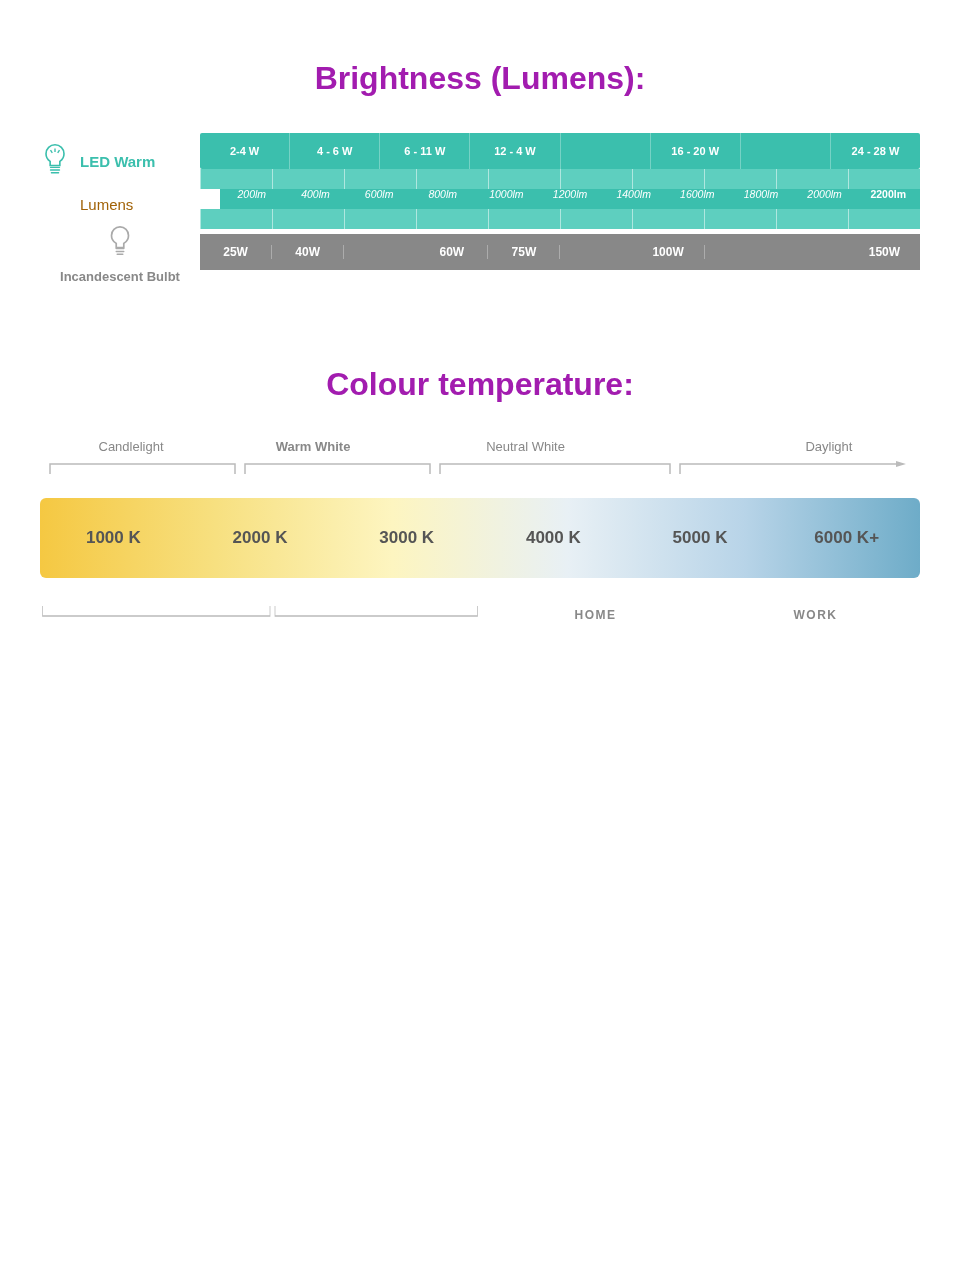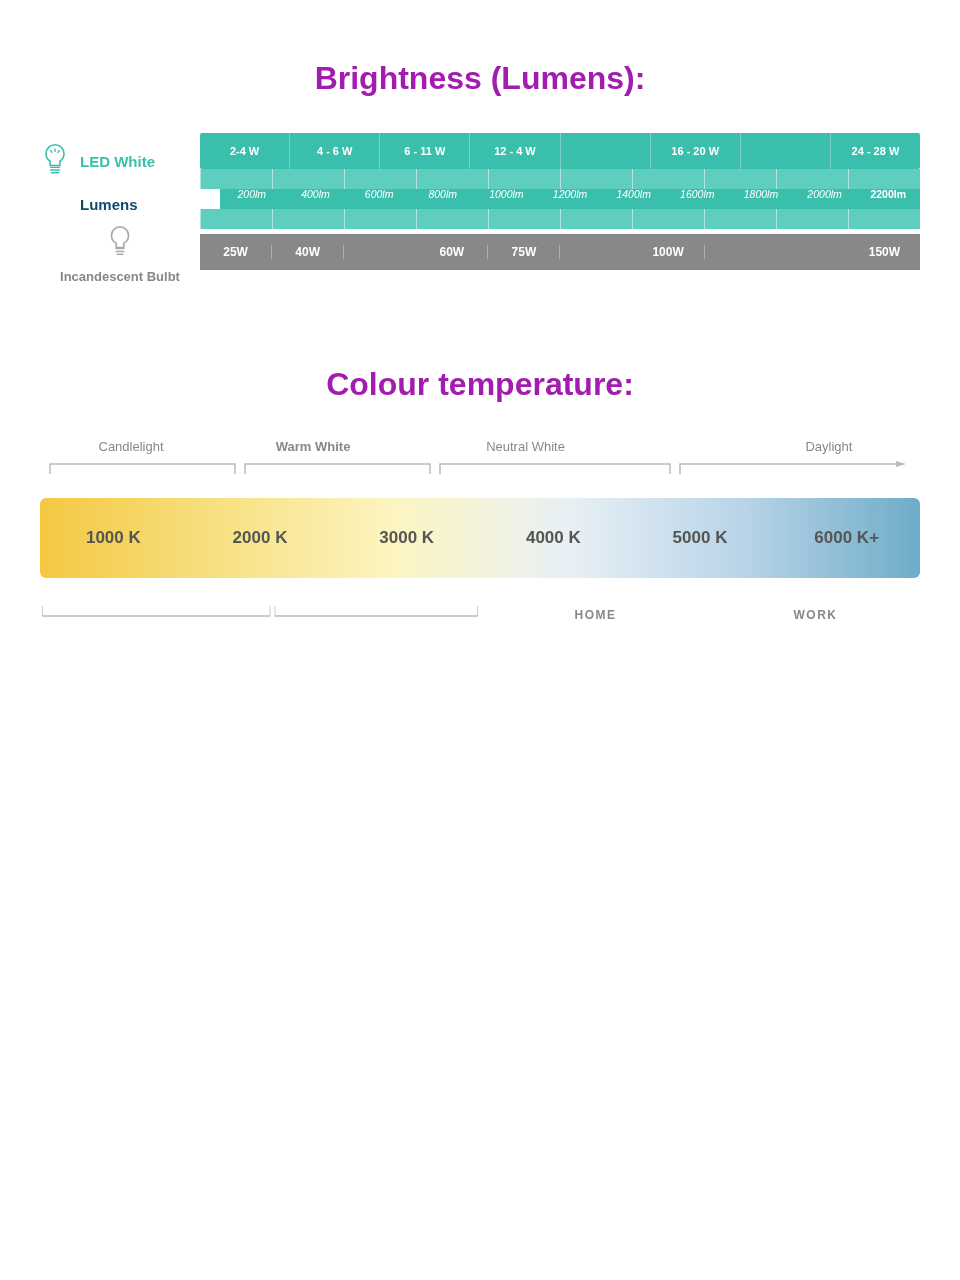--- a/index.html
+++ b/index.html
@@ -50,21 +50,21 @@
       gap: 10px;
       flex-shrink: 0;
     }
 
     .row-label-text {
       font-size: 15px;
       font-weight: 700;
     }
 
     .label-led { color: #3bbfad; }
-    .label-lumens { color: #0c4a6e; font-weight: 700; }
+    .label-lumens { color: #a16207; font-weight: 400; }
     .label-incandescent { color: #888; font-weight: 600; font-size: 13px; line-height: 1.3; }
 
     .chart-bar-area {
       flex: 1;
     }
 
     
     .led-wattage-bar {
       background: #3bbfad;
       height: 36px;
@@ -265,21 +265,21 @@
     <div class="chart-row">
       <div class="row-label">
 
         <svg class="led-bulb-icon" viewBox="0 0 30 40" fill="none" xmlns="http://www.w3.org/2000/svg">
           <path d="M15 2C9.48 2 5 6.48 5 12c0 3.54 1.84 6.65 4.62 8.47V25h10.76v-4.53C23.16 18.65 25 15.54 25 12c0-5.52-4.48-10-10-10z" stroke="#3bbfad" stroke-width="1.8" fill="none"></path>
           <path d="M10 27h10M10 30h10M11 33h8" stroke="#3bbfad" stroke-width="1.5" stroke-linecap="round"></path>
           <line x1="15" y1="6" x2="15" y2="10" stroke="#3bbfad" stroke-width="1.5"></line>
           <line x1="10" y1="8" x2="12" y2="11" stroke="#3bbfad" stroke-width="1.5"></line>
           <line x1="20" y1="8" x2="18" y2="11" stroke="#3bbfad" stroke-width="1.5"></line>
         </svg>
-        <span class="row-label-text label-led">LED White</span>
+        <span class="row-label-text label-led">LED Warm</span>
       </div>
 
       <div class="chart-bar-area">
 
         <div class="led-wattage-bar">
           <div class="wattage-segments">
             <div class="watt-segment">2-4 W</div>
             <div class="watt-segment">4 - 6 W</div>
             <div class="watt-segment">6 - 11 W</div>
             <div class="watt-segment">12 - 4 W</div>

